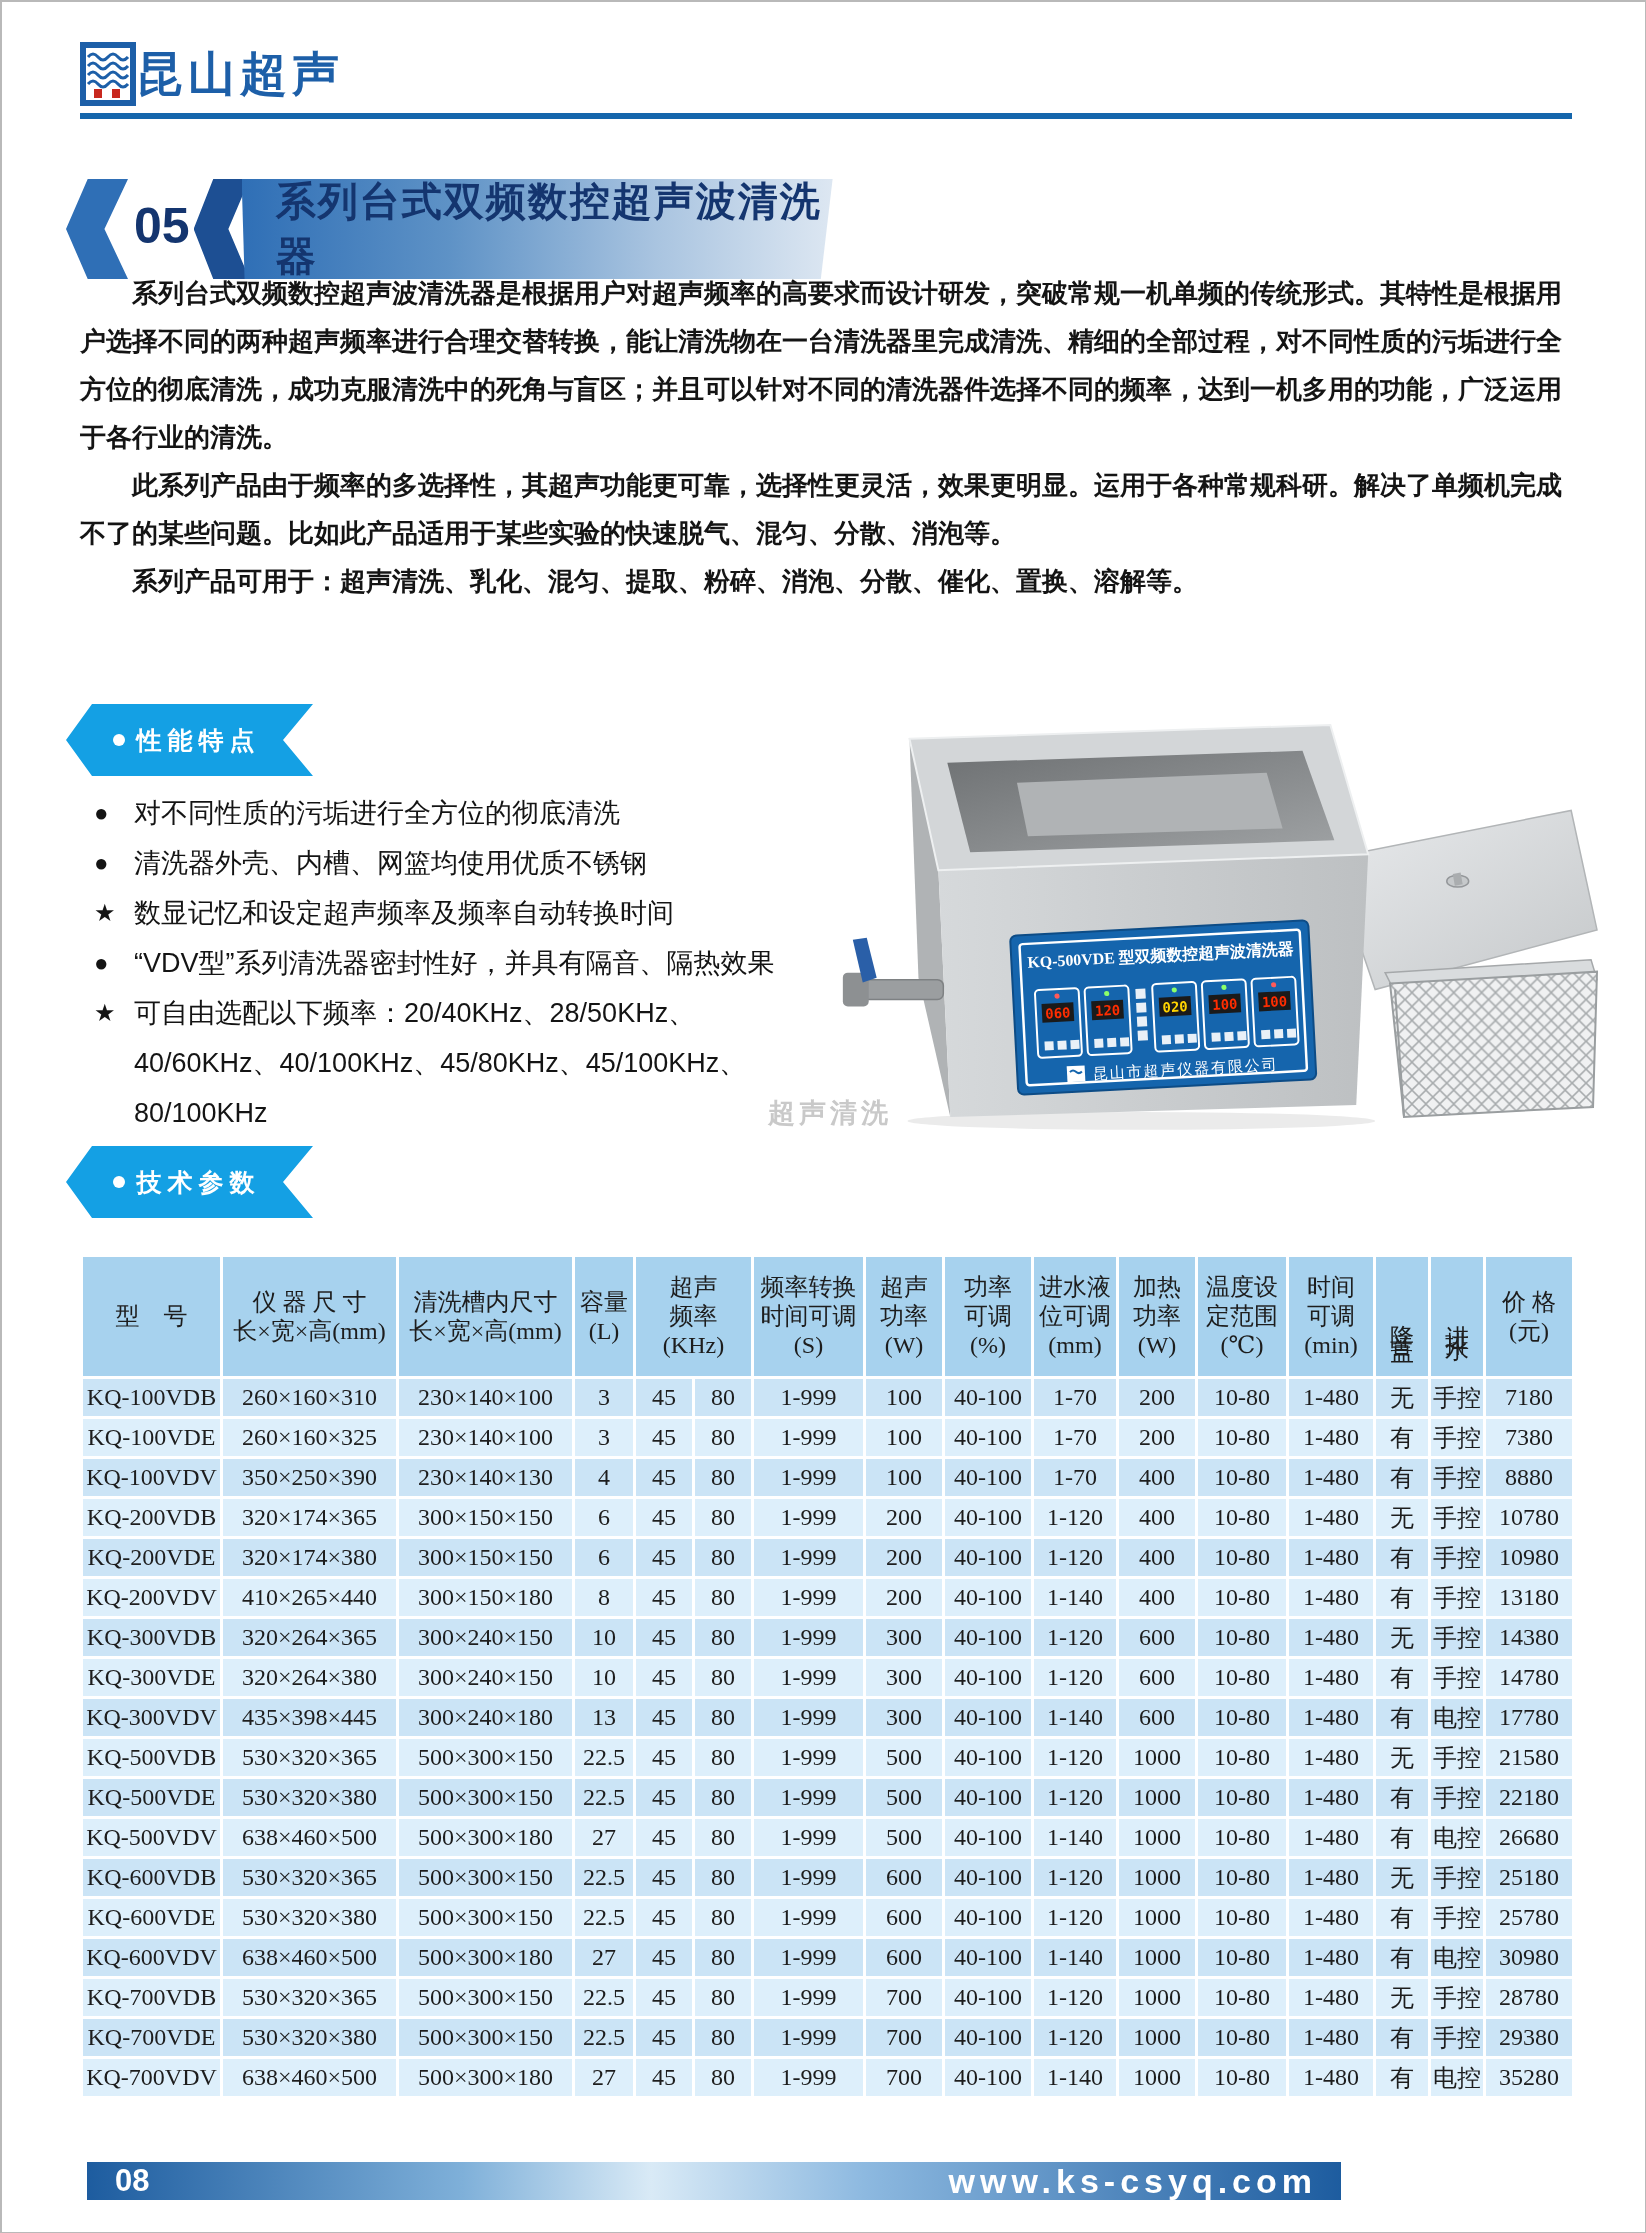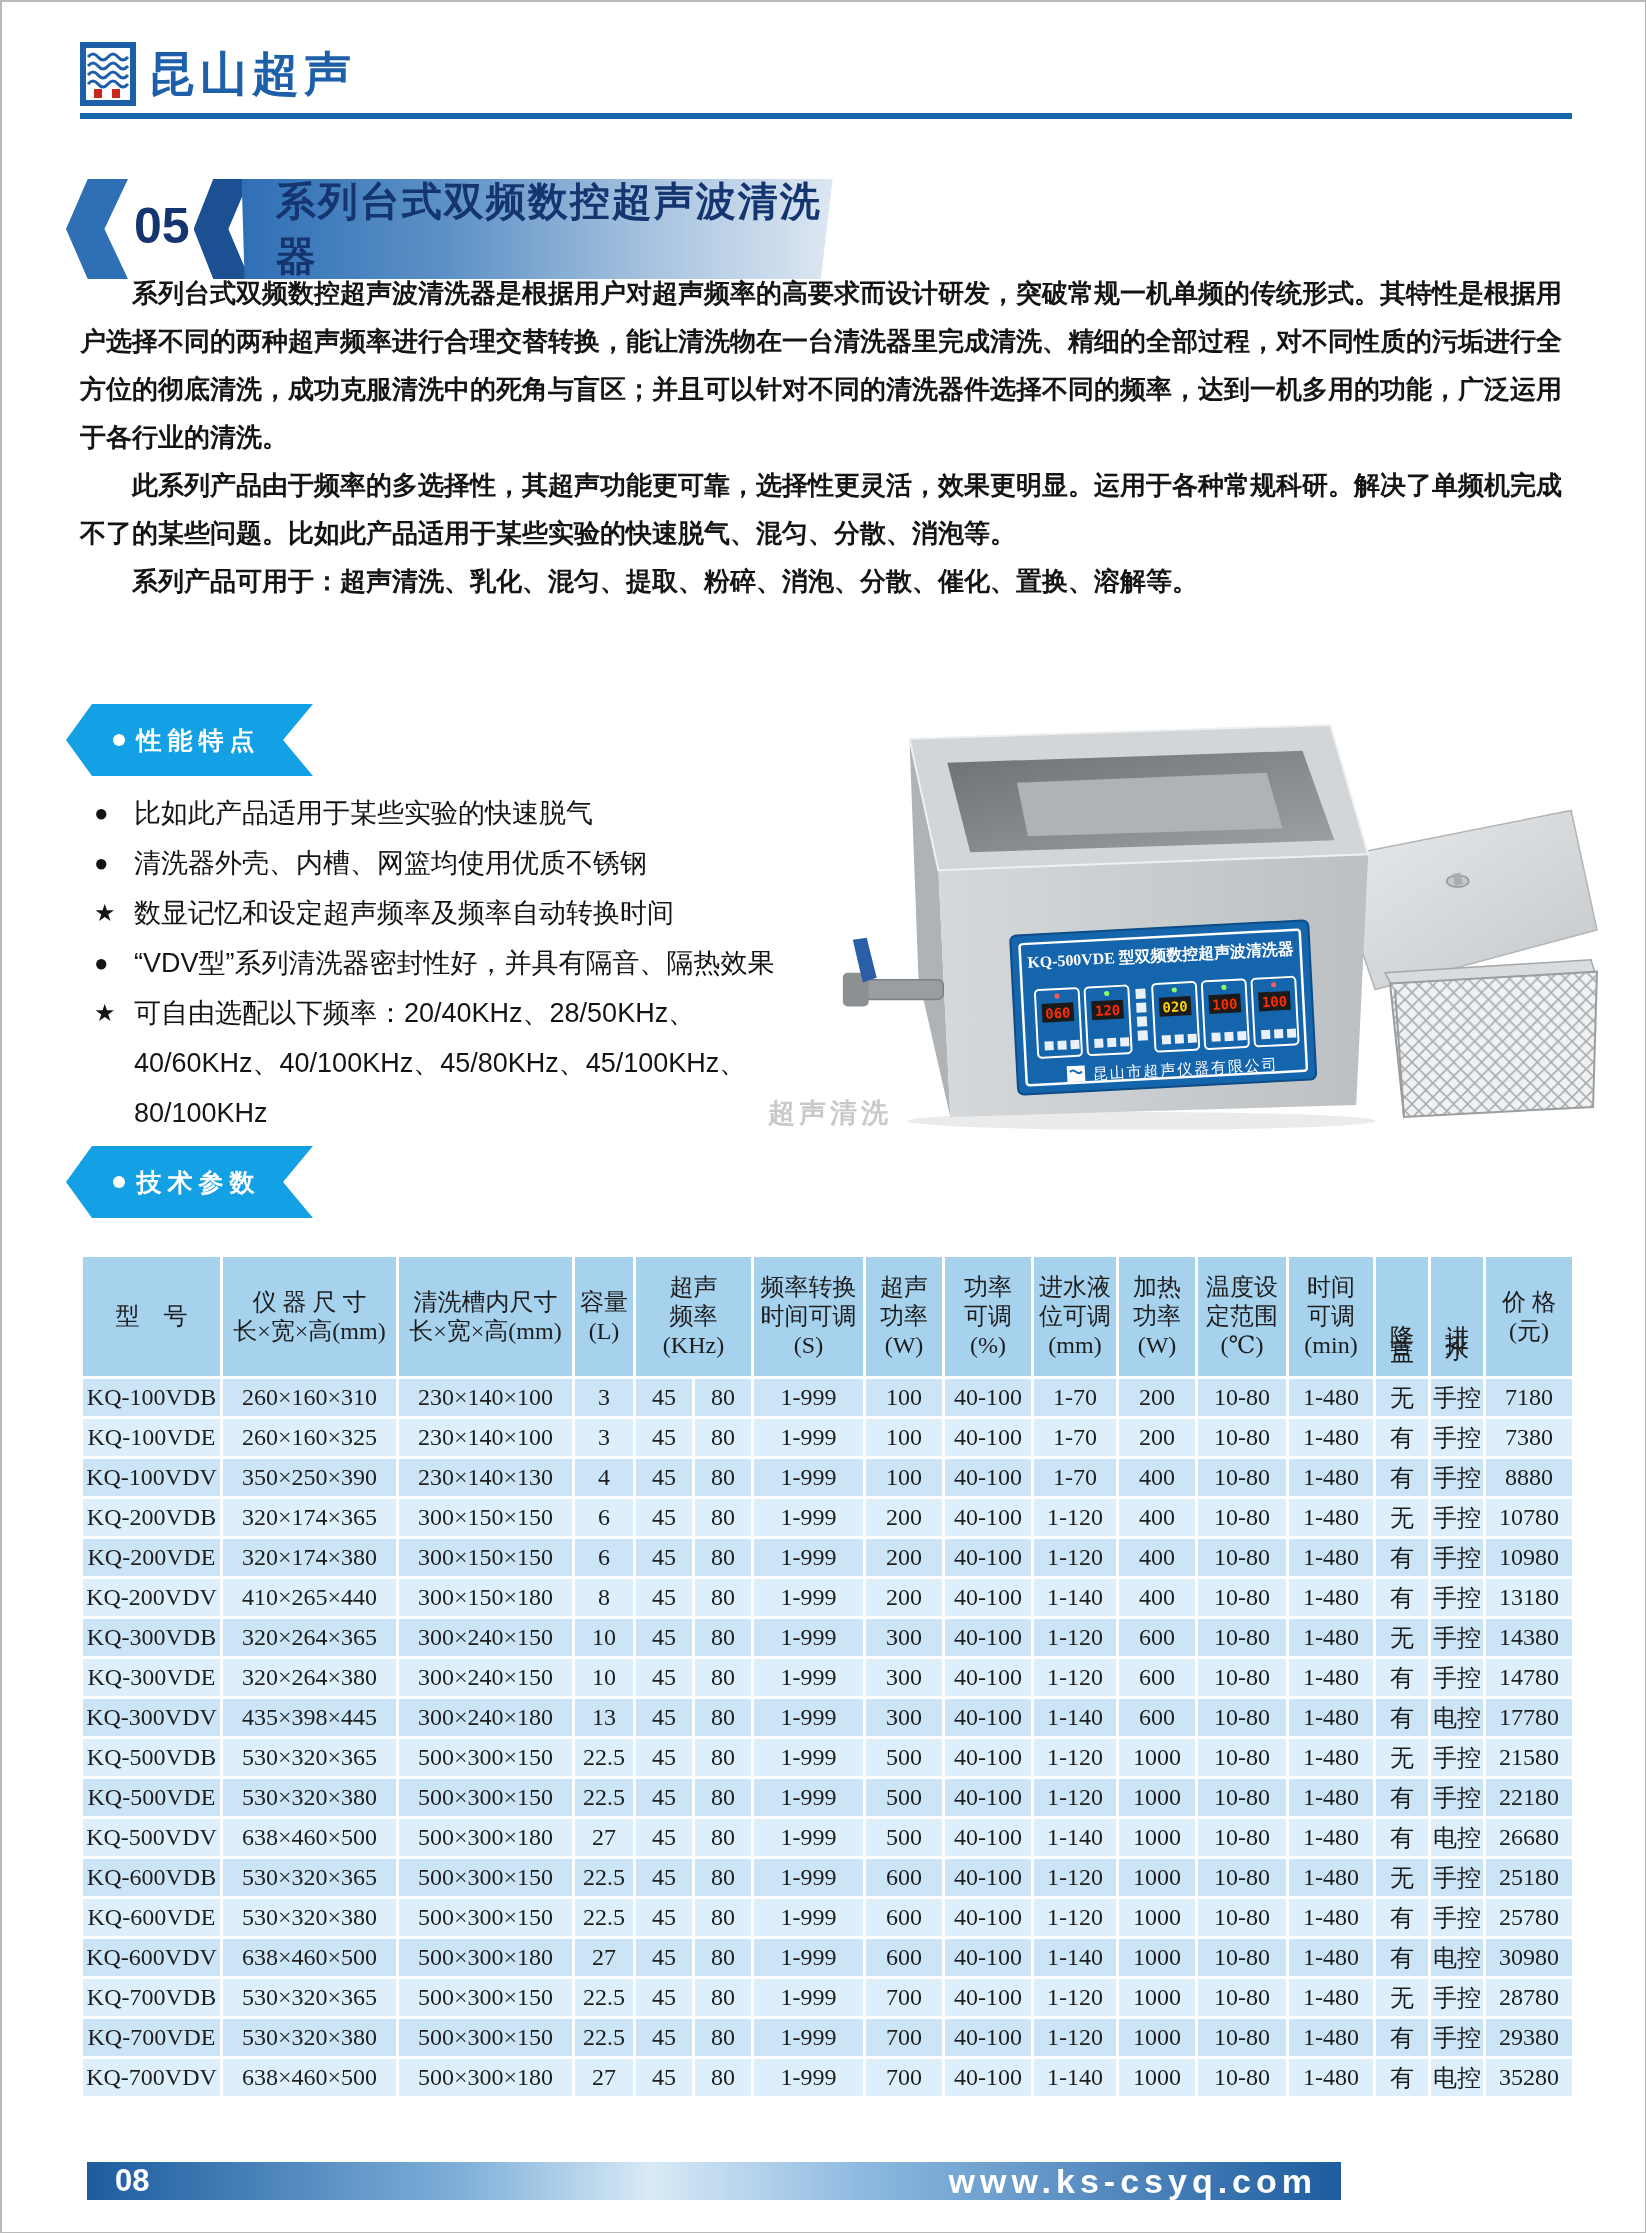--- a/index.html
+++ b/index.html
@@ -2,21 +2,21 @@
 <html><head>
 <meta charset="utf-8">
 <style>
   html,body{margin:0;padding:0;background:#e9e9e9;}
   .page{
     position:relative;width:1647px;height:2234px;margin:0 auto;
     background:#ffffff;border:2px solid #b9b9b9;box-sizing:border-box;
     font-family:"Liberation Sans","DejaVu Sans",sans-serif;overflow:hidden;
   }
   
-  .brand{position:absolute;left:78px;top:40px;display:flex;align-items:center;gap:12px;}
+  .brand{position:absolute;left:78px;top:40px;display:flex;align-items:center;}
   .brand-text{font-size:47px;font-weight:900;color:#1d5fa8;letter-spacing:5px;}
   .top-rule{position:absolute;left:78px;top:111px;width:1492px;height:6px;background:#1566ac;}
   
   .banner-row{position:absolute;left:64px;top:177px;height:100px;display:flex;align-items:stretch;}
   .chev{width:62px;background:#2f6fb6;
     clip-path:polygon(35% 0,100% 0,62% 50%,100% 100%,35% 100%,0 50%);}
   .chev2{width:56px;background:#1d4f93;margin-left:-6px;
     clip-path:polygon(35% 0,100% 0,62% 50%,100% 100%,35% 100%,0 50%);}
   .banner-num{font-size:50px;font-weight:900;color:#14356f;align-self:center;
     padding:0 10px 6px 6px;}
@@ -98,21 +98,21 @@
     <p>此系列产品由于频率的多选择性，其超声功能更可靠，选择性更灵活，效果更明显。运用于各种常规科研。解决了单频机完成不了的某些问题。比如此产品适用于某些实验的快速脱气、混匀、分散、消泡等。</p>
     <p>系列产品可用于：超声清洗、乳化、混匀、提取、粉碎、消泡、分散、催化、置换、溶解等。</p>
   </div>
 
   <div class="badge badge-features">
     <span class="dot"></span>
     <span class="badge-text">性能特点</span>
   </div>
 
   <ul class="features">
-    <li><span class="mk">●</span><span>比如此产品适用于某些实验的快速脱气</span></li>
+    <li><span class="mk">●</span><span>对不同性质的污垢进行全方位的彻底清洗</span></li>
     <li><span class="mk">●</span><span>清洗器外壳、内槽、网篮均使用优质不锈钢</span></li>
     <li><span class="mk">★</span><span>数显记忆和设定超声频率及频率自动转换时间</span></li>
     <li><span class="mk">●</span><span>“VDV型”系列清洗器密封性好，并具有隔音、隔热效果</span></li>
     <li><span class="mk">★</span><span>可自由选配以下频率：20/40KHz、28/50KHz、40/60KHz、40/100KHz、45/80KHz、45/100KHz、80/100KHz</span></li>
   </ul>
 
   <div class="photo">
     <svg width="786" height="456" viewBox="0 0 790 458">
       <defs>
         <linearGradient id="frontGrad" x1="0" y1="0" x2="1" y2="0">

